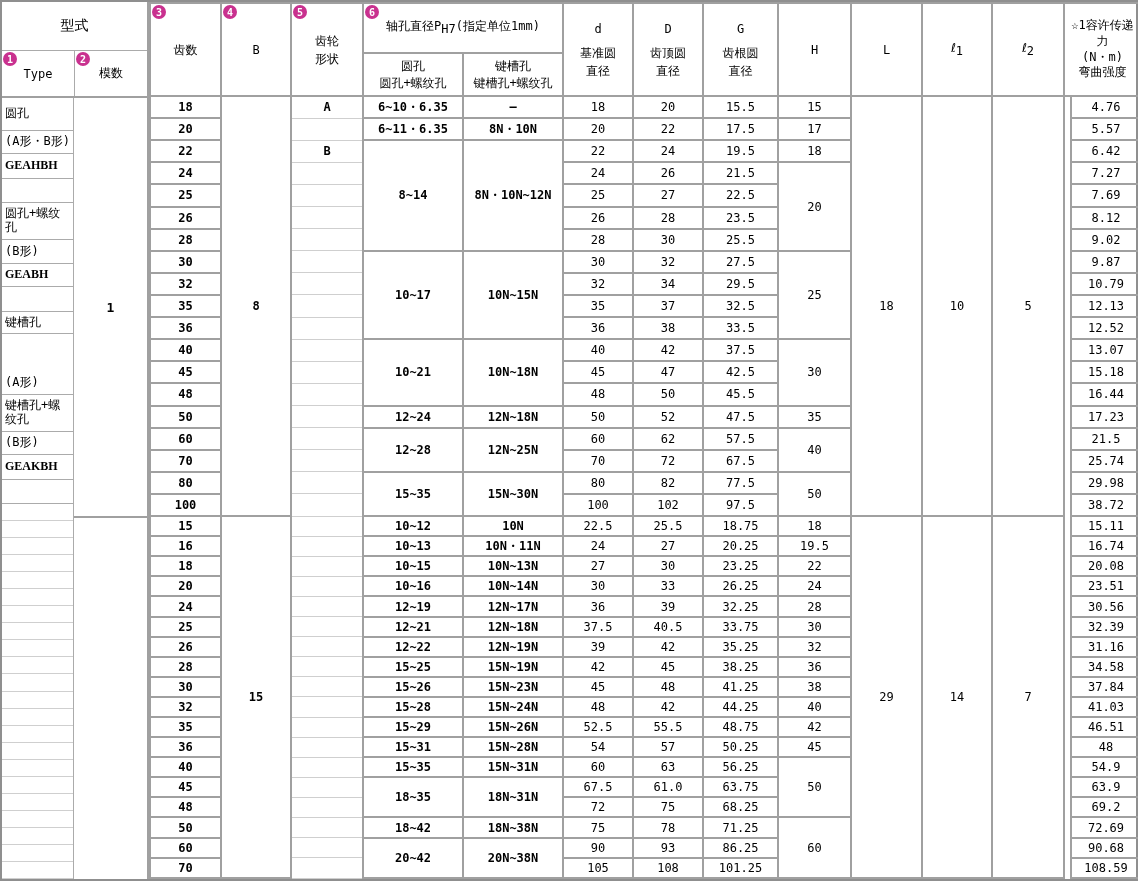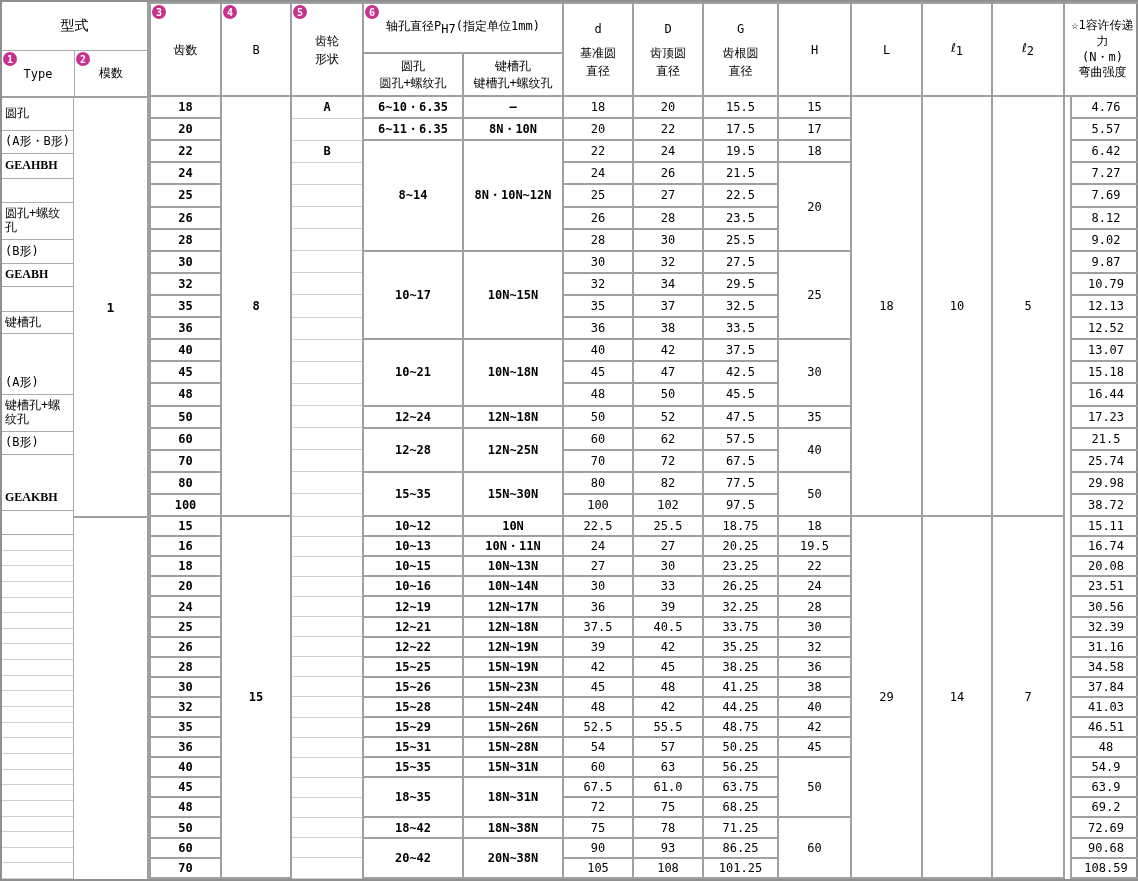--- a/index.html
+++ b/index.html
@@ -64,21 +64,21 @@
           <div class="trow bold" style="height: 22px;">GEAHBH</div>
           <div class="trow" style="height: 21px;"></div>
           <div class="trow" style="height: 34px;">圆孔+螺纹孔</div>
           <div class="trow" style="height: 21px;">(B形)</div>
           <div class="trow bold" style="height: 20px;">GEABH</div>
           <div class="trow" style="height: 22px;"></div>
           <div class="trow" style="height: 19px;">键槽孔</div>
           <div class="trow" style="height: 20px; margin-top: 38px;">(A形)</div>
           <div class="trow" style="height: 34px;">键槽孔+螺纹孔</div>
           <div class="trow" style="height: 20px;">(B形)</div>
-          <div class="trow bold" style="height: 22px; margin-top: 31px;">GEAKBH</div>
+          <div class="trow bold" style="height: 22px;">GEAKBH</div>
           <div class="trow" style="height: 21px;"></div>
           <div class="trow blank"></div>
           <div class="trow blank"></div>
           <div class="trow blank"></div>
           <div class="trow blank"></div>
           <div class="trow blank"></div>
           <div class="trow blank"></div>
           <div class="trow blank"></div>
           <div class="trow blank"></div>
           <div class="trow blank"></div>

